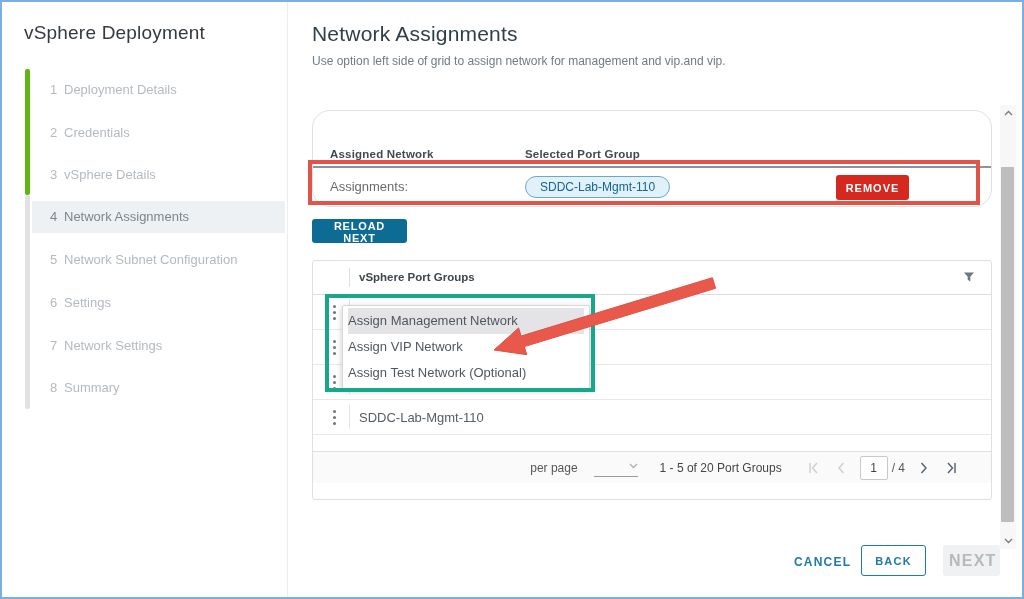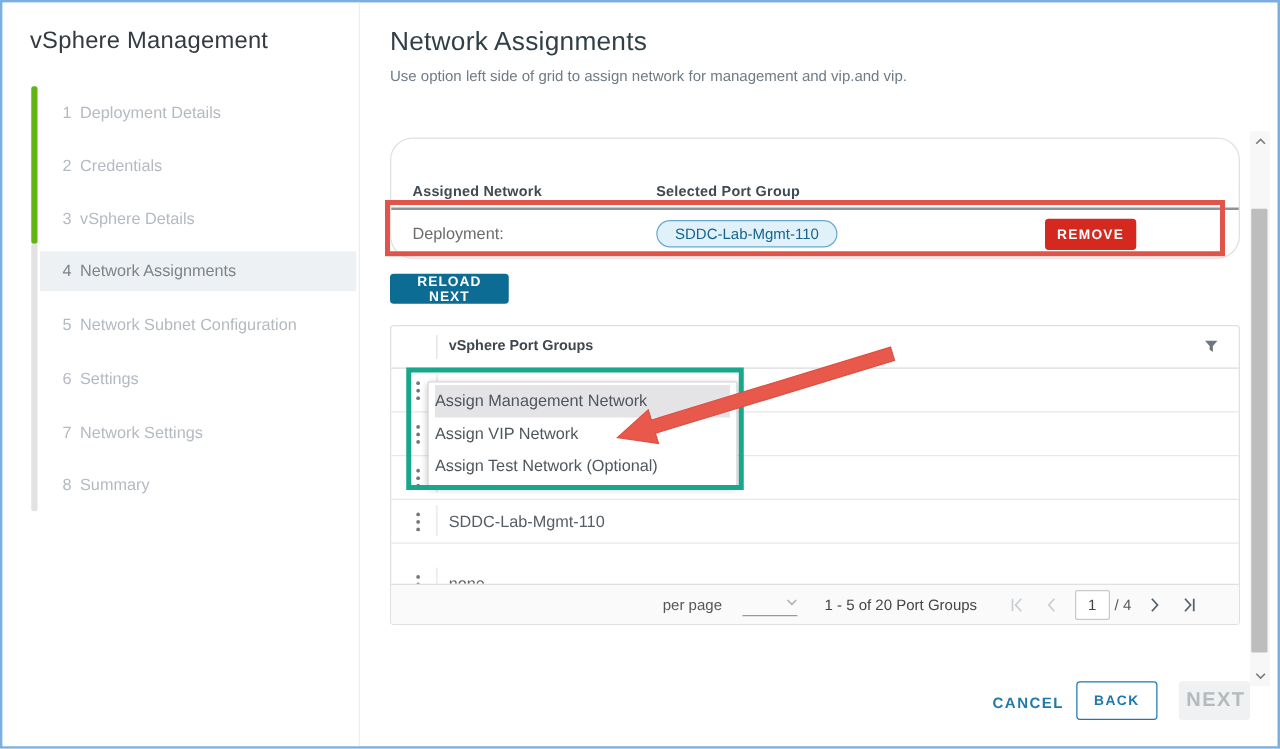--- a/index.html
+++ b/index.html
@@ -54,21 +54,21 @@
   .t-title{position:absolute;left:46px;top:10px;font-size:11.5px;font-weight:bold;color:#3f474e;}
   .filter-ic{position:absolute;right:16px;top:10px;cursor:pointer;}
   .t-row{position:absolute;left:0;right:0;height:35px;border-bottom:1px solid #e8e8e8;}
   .t-row .rsep{position:absolute;left:36px;top:5px;bottom:5px;width:1px;background:#e6e6e6;}
   .t-cell{position:absolute;left:46px;top:50%;transform:translateY(-50%);font-size:13px;color:#565d63;}
   .kebab{position:absolute;left:17px;top:10px;width:10px;height:16px;cursor:pointer;}
   .kebab i{position:absolute;left:3px;top:1px;width:3px;height:3px;border-radius:50%;
     background:#6f767c;box-shadow:0 6px 0 #6f767c,0 12px 0 #6f767c;}
   .r0{top:33px;}.r1{top:68px;}.r2{top:103px;}.r3{top:138px;}.r4{top:188px;border-bottom:none;}
 
-  .t-foot{position:absolute;left:0;right:0;bottom:0;height:32px;background:#fafafa;
+  .t-foot{position:absolute;left:0;right:0;bottom:16px;height:32px;background:#fafafa;
     border-top:1px solid #e0e0e0;display:flex;align-items:center;justify-content:flex-end;
     padding-right:28px;box-sizing:border-box;font-size:12px;color:#565656;}
   .pp-label{margin-right:16px;}
   .pp-select{position:relative;width:44px;height:17px;border-bottom:1px solid #9a9a9a;
     margin-right:22px;cursor:pointer;}
   .pp-select svg{position:absolute;right:0;top:4px;}
   .range{margin-right:20px;color:#454545;}
   .pg-btn{width:16px;height:16px;margin:0 5px;display:inline-flex;align-items:center;
     justify-content:center;cursor:pointer;}
   .pg-input{width:22px;height:20px;border:1px solid #c9c9c9;border-radius:2px;text-align:center;
@@ -109,21 +109,21 @@
   .btn-next{position:absolute;left:941px;top:543px;width:57px;height:31px;background:#eff1f2;
     border:none;border-radius:3px;color:#b5babc;font-size:16px;font-weight:bold;
     letter-spacing:1.2px;font-family:inherit;cursor:default;}
 </style>
 </head>
 <body>
 
 <div class="window">
 
   <aside class="sidebar">
-    <h1 class="sb-title">vSphere Management</h1>
+    <h1 class="sb-title">vSphere Deployment</h1>
     <div class="bar bar-green"></div>
     <div class="bar bar-gray"></div>
 
     <div class="step" style="top:74px">
       <span class="step-num">1</span>
       <span class="step-label">Deployment Details</span>
     </div>
     <div class="step" style="top:117px">
       <span class="step-num">2</span>
       <span class="step-label">Credentials</span>
@@ -154,21 +154,21 @@
     </div>
   </aside>
 
   <h2 class="page-title">Network Assignments</h2>
   <p class="desc l1">Use option left side of grid to assign network for management and vip.and vip.</p>
 
   <section class="card assigned-card">
     <div class="col-h c1">Assigned Network</div>
     <div class="col-h c2">Selected Port Group</div>
     <div class="an-row">
-      <span class="an-label">Deployment:</span>
+      <span class="an-label">Assignments:</span>
       <span class="pill">SDDC-Lab-Mgmt-110</span>
       <button class="btn-remove">REMOVE</button>
     </div>
   </section>
 
   <button class="btn-reload">RELOAD NEXT</button>
 
   <section class="card table-card">
     <div class="t-head">
       <div class="hsep"></div>

